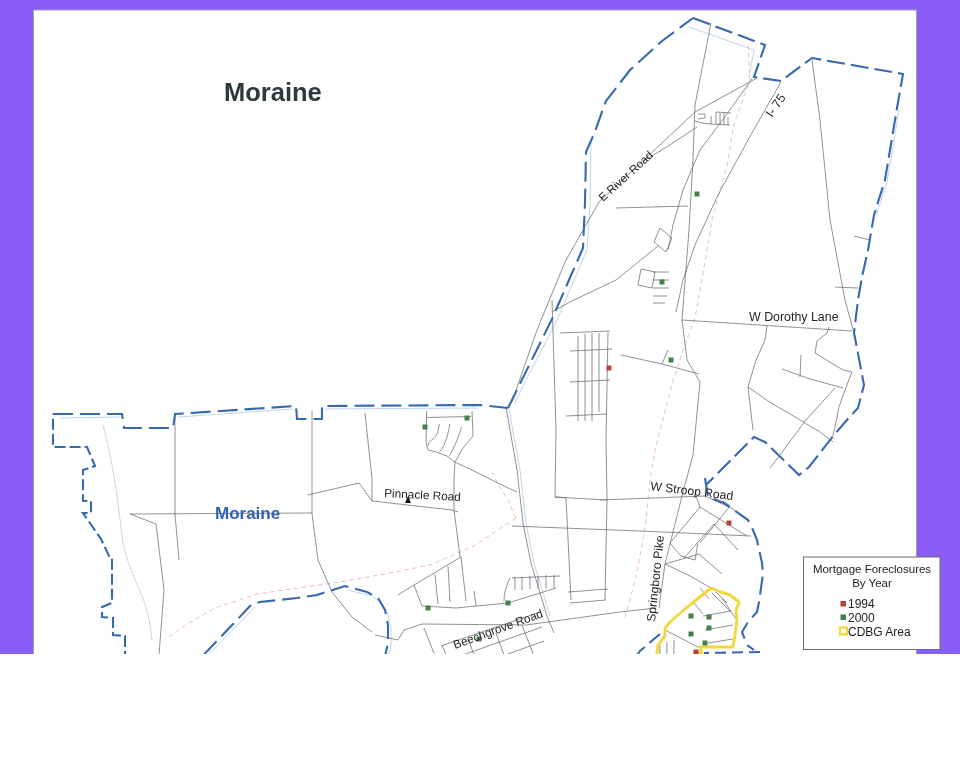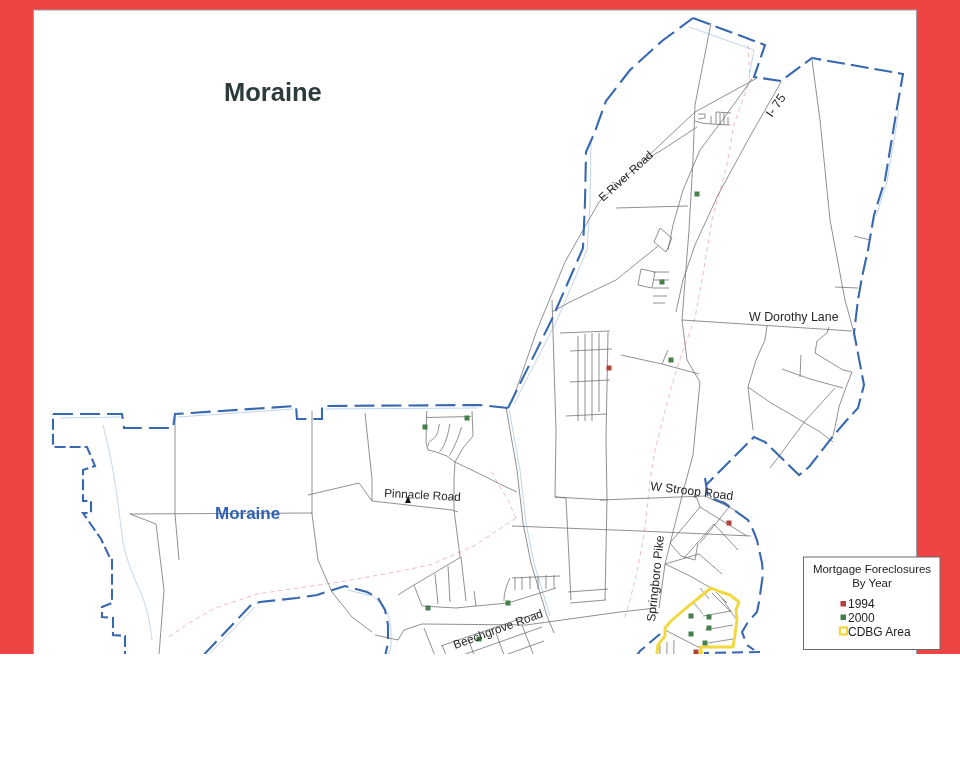--- a/index.html
+++ b/index.html
@@ -1,16 +1,16 @@
 <!DOCTYPE html>
 <html><head>
 <meta charset="utf-8">
 <style>
   html,body{margin:0;padding:0;background:#ffffff;}
-  #page{position:relative;width:960px;height:654px;background:#ef4444;overflow:hidden;}
+  #page{position:relative;width:960px;height:654px;background:#8b5cf6;overflow:hidden;}
   svg{position:absolute;top:0;left:0;}
   text{font-family:"Liberation Sans",sans-serif;}
 </style>
 </head>
 <body>
 <div id="page">
 <svg width="960" height="774" viewBox="0 0 960 774">
 
   <rect x="33.5" y="10" width="883" height="737" fill="#ffffff" stroke="#9aa0a6" stroke-width="1"></rect>
 

